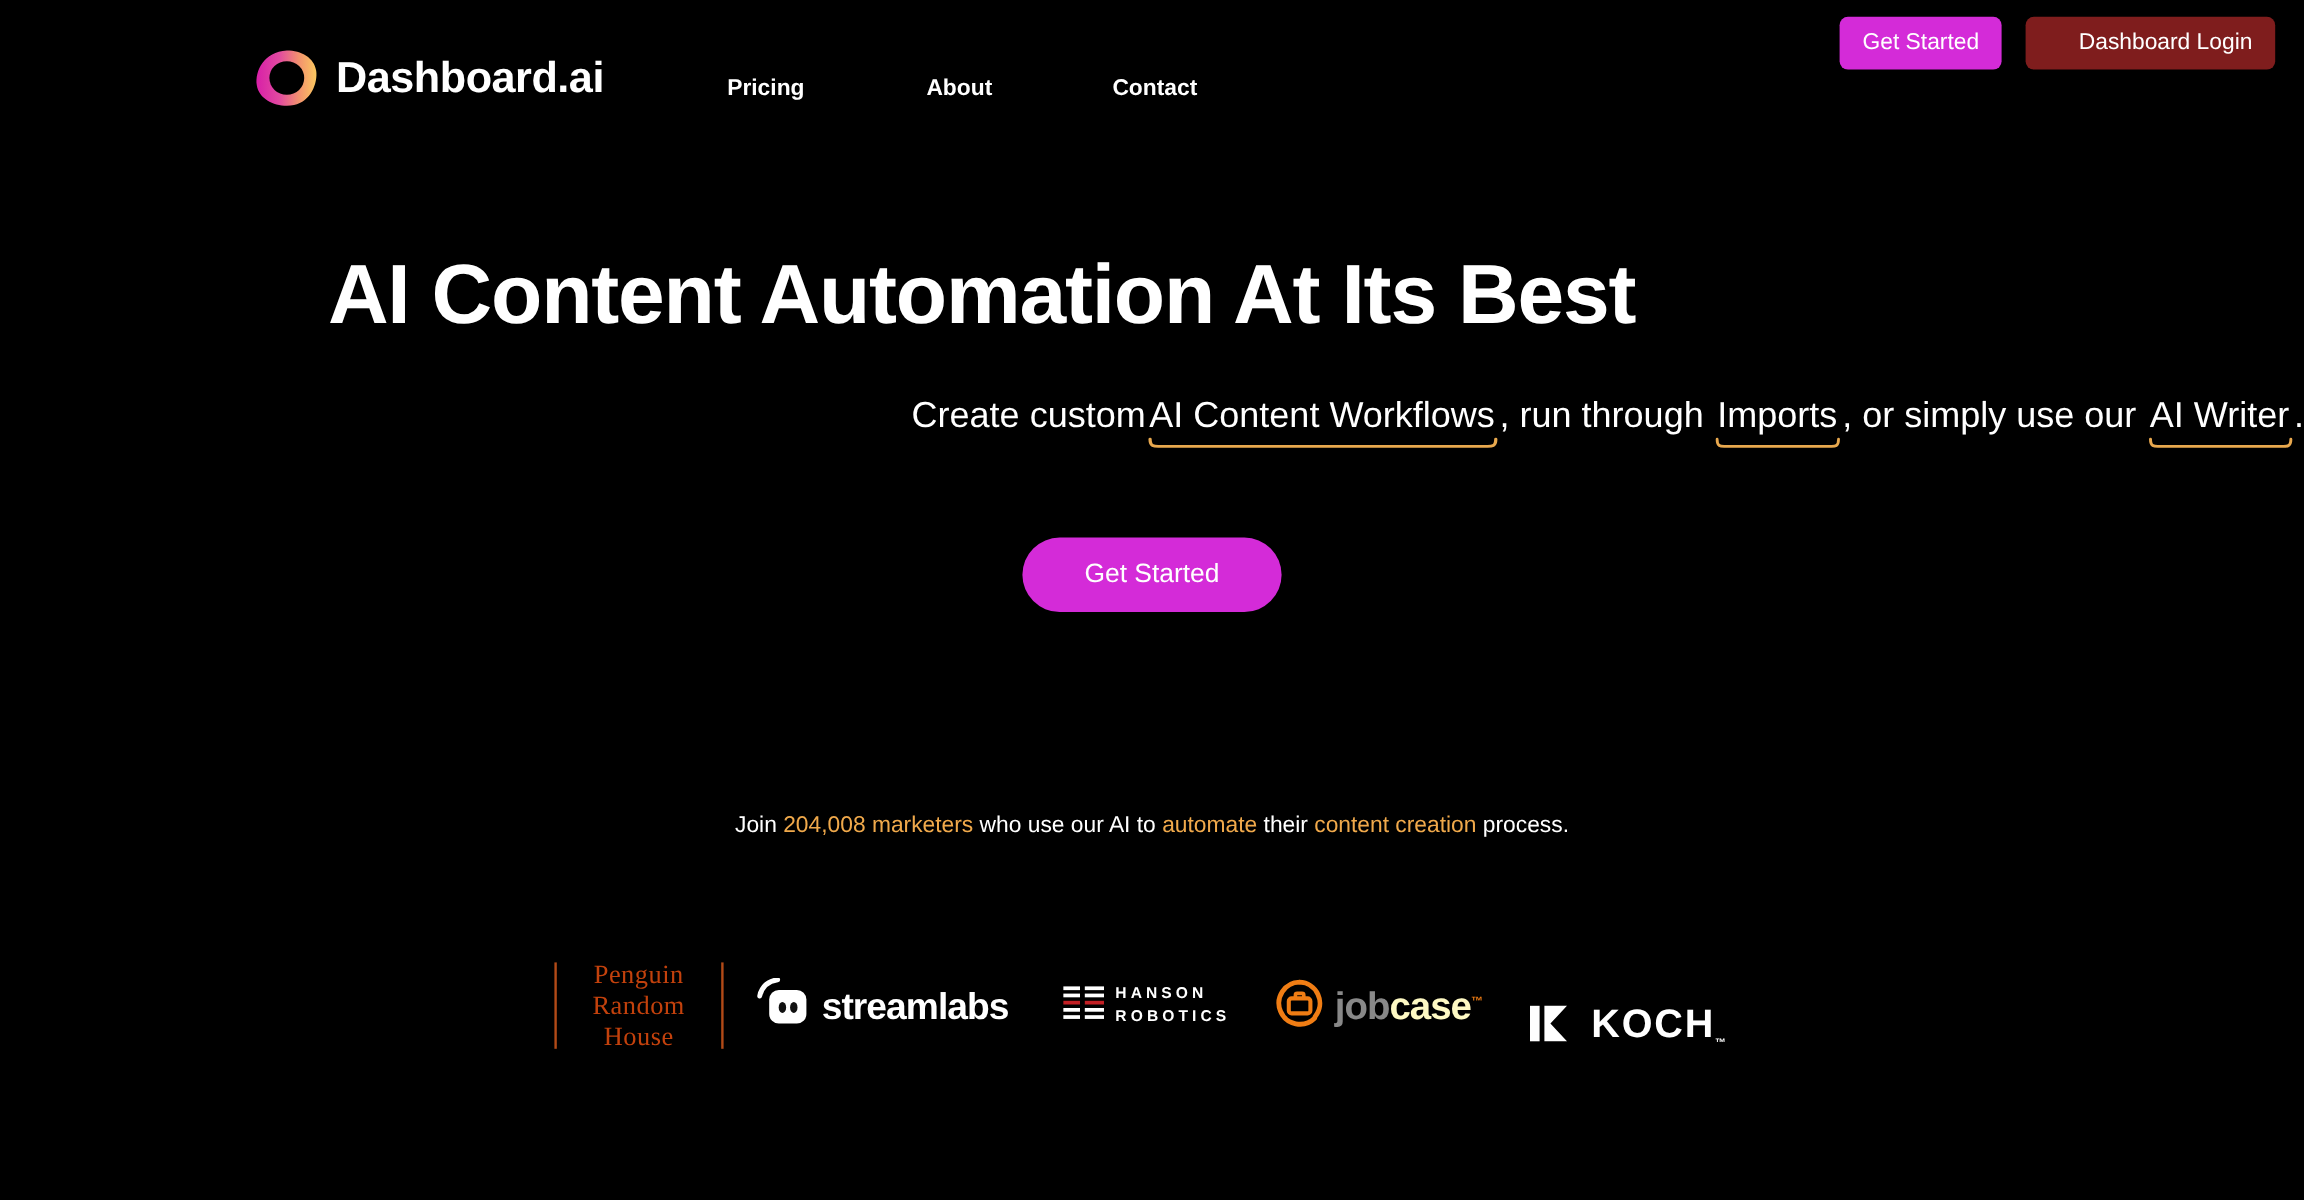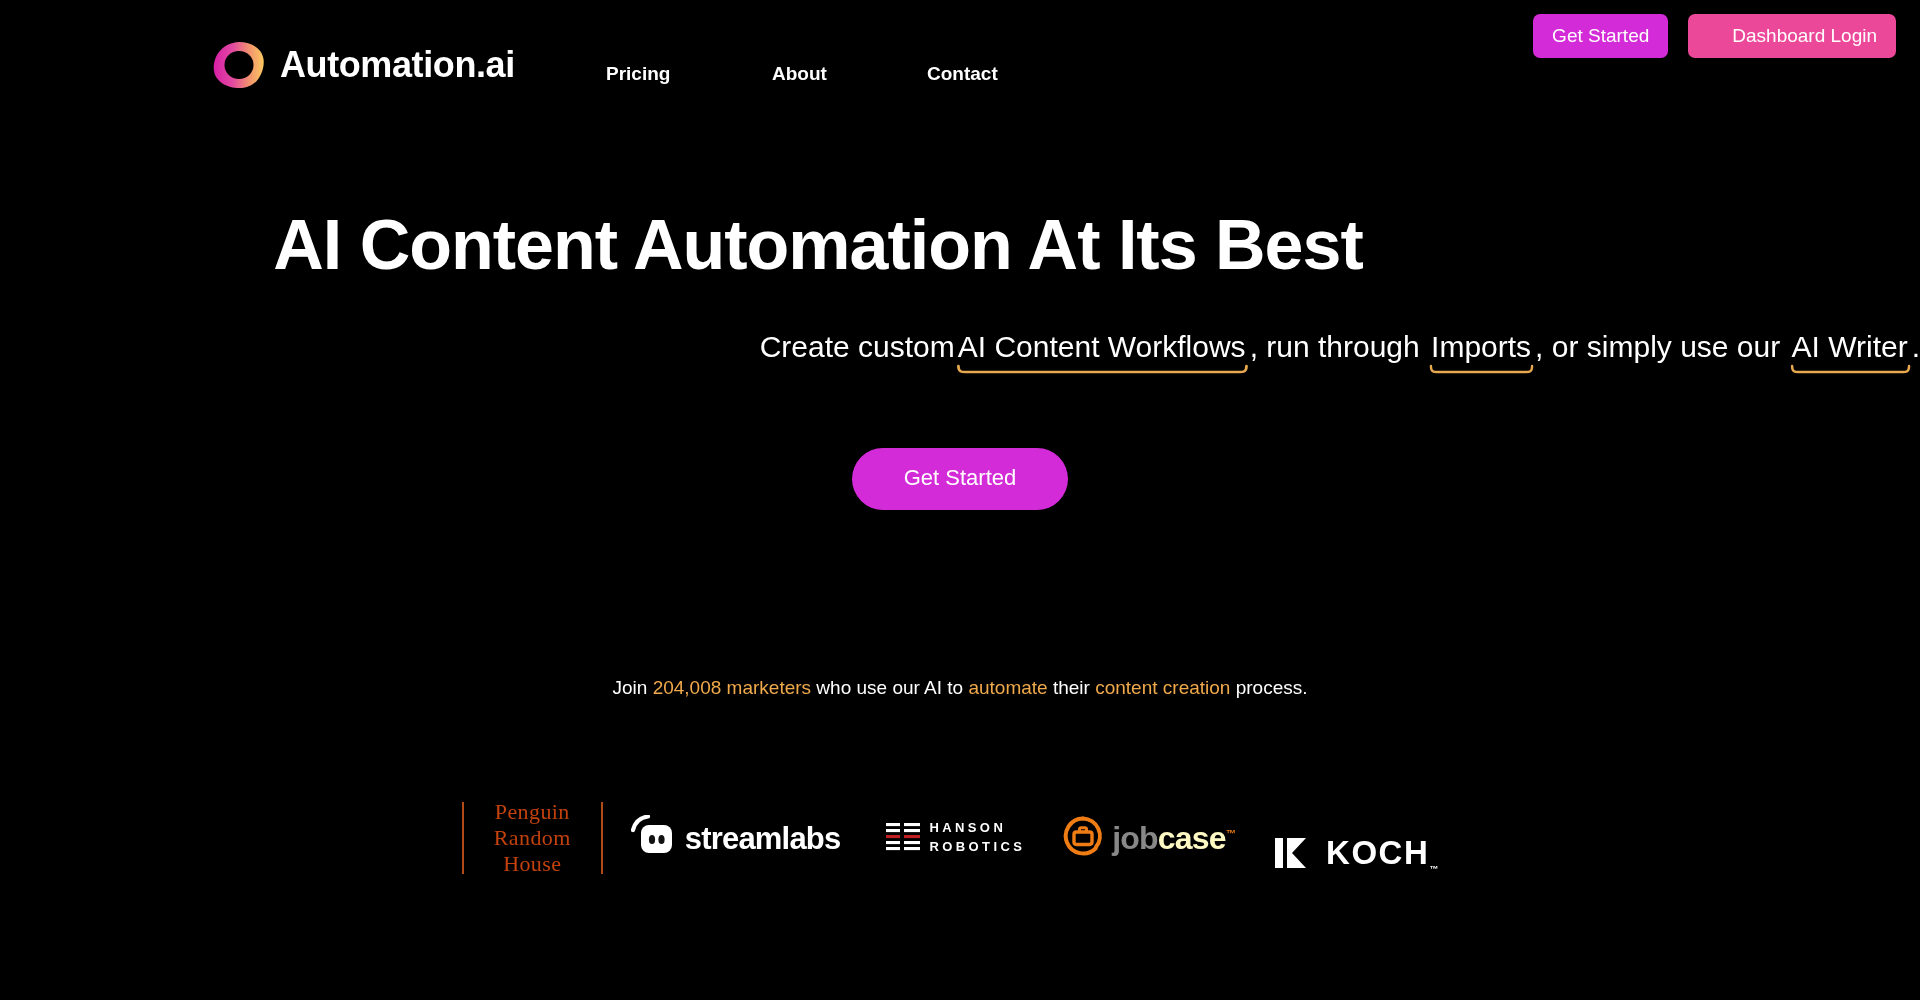--- a/index.html
+++ b/index.html
@@ -87,21 +87,21 @@
     border-radius: 7px;
     color: #ffffff;
     font-family: "Liberation Sans", sans-serif;
     font-size: 19px;
     line-height: 1;
     padding: 12px 19px 13px;
     cursor: pointer;
     white-space: nowrap;
   }
   .btn-top.magenta { background: #d42bd8; }
-  .btn-top.peach   { background: #ec4899; padding-left: 44px; }
+  .btn-top.peach   { background: #7f1d1d; padding-left: 44px; }
 
   
   .hero {
     position: absolute;
     top: 0; left: 0;
     width: 1920px;
     text-align: center;
   }
 
   .headline {
@@ -222,21 +222,21 @@
   .sl-word {
     font-size: 31px;
     font-weight: bold;
     color: #ffffff;
     letter-spacing: -0.8px;
     line-height: 1;
   }
 
   .hanson {
     display: flex;
-    align-items: flex-end;
+    align-items: center;
     gap: 9px;
     padding: 0 18px;
   }
   .hanson-text {
     color: #ffffff;
     font-size: 13px;
     font-weight: bold;
     letter-spacing: 3.4px;
     line-height: 1.45;
     text-align: left;
@@ -305,21 +305,21 @@
             </linearGradient>
           </defs>
           <path d="M27 2
                    C39 2 50 8 51.5 19
                    C53 29 47 45 33 47.5
                    C20 50 4 44 2 31
                    C0.3 19 8 3 27 2 Z" fill="url(#ringGrad)"></path>
           <ellipse cx="27" cy="25" rx="14.5" ry="14" fill="#000000"></ellipse>
         </svg>
       </span>
-      <span class="brand-name">Automation.ai</span>
+      <span class="brand-name">Dashboard.ai</span>
     </div>
 
     <nav class="nav">
       <a class="nav-item pricing">Pricing</a>
       <a class="nav-item about">About</a>
       <a class="nav-item contact">Contact</a>
     </nav>
 
     <div class="header-actions">
       <button class="btn-top magenta">Get Started</button>

